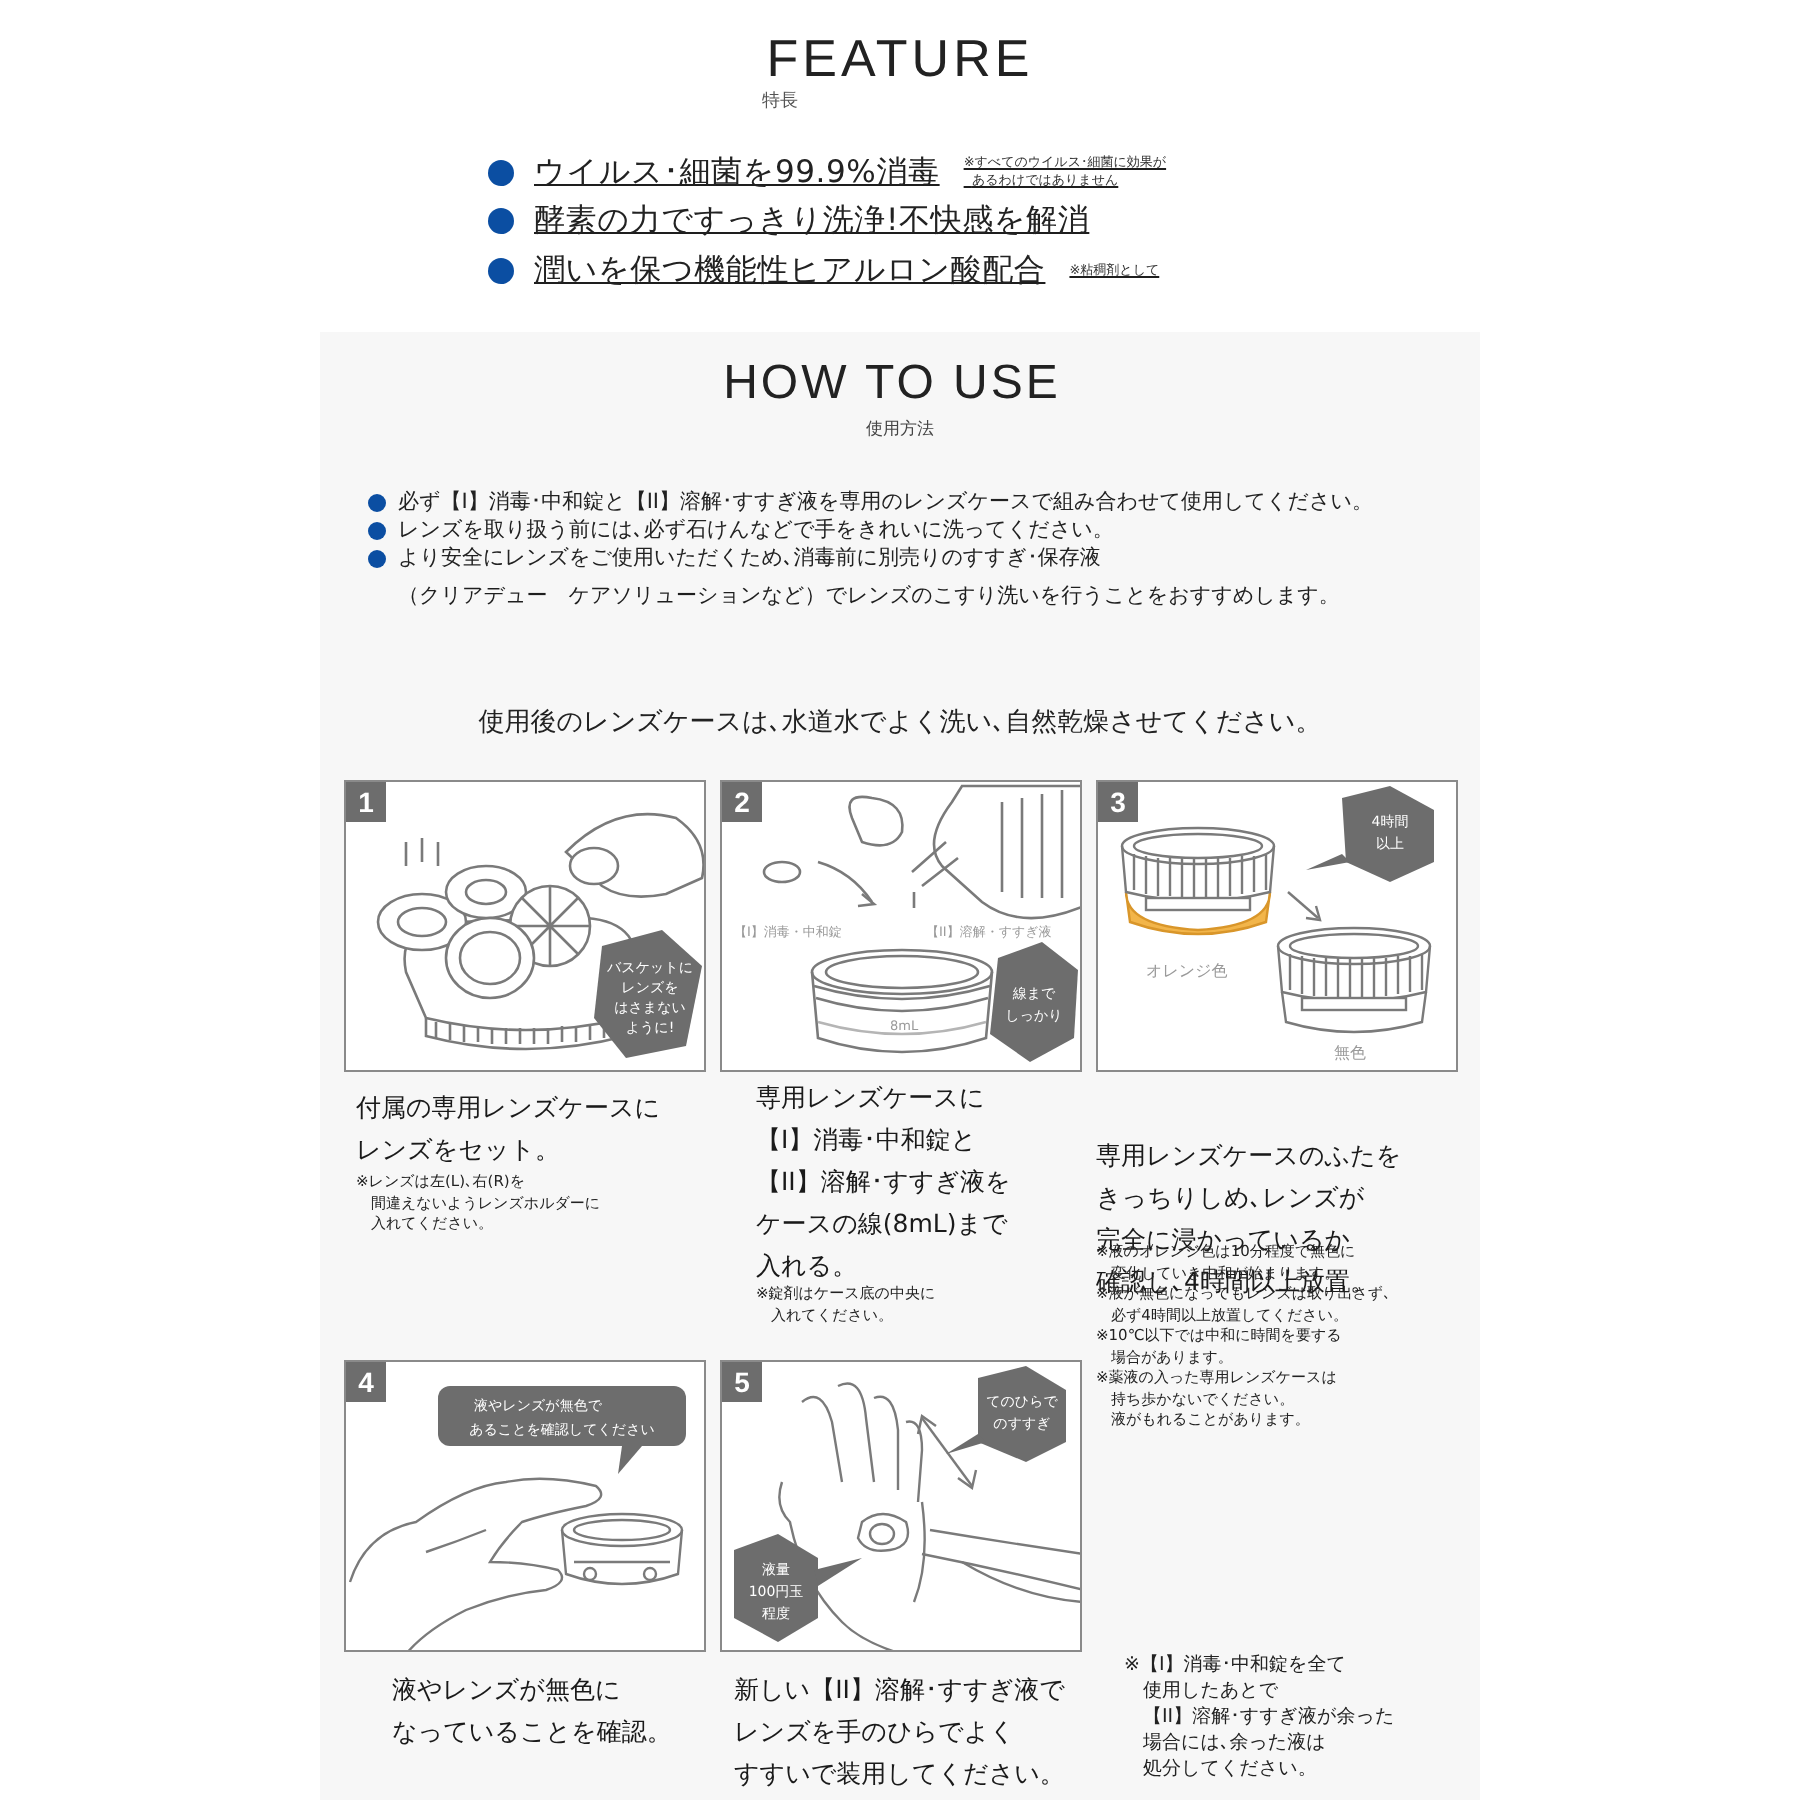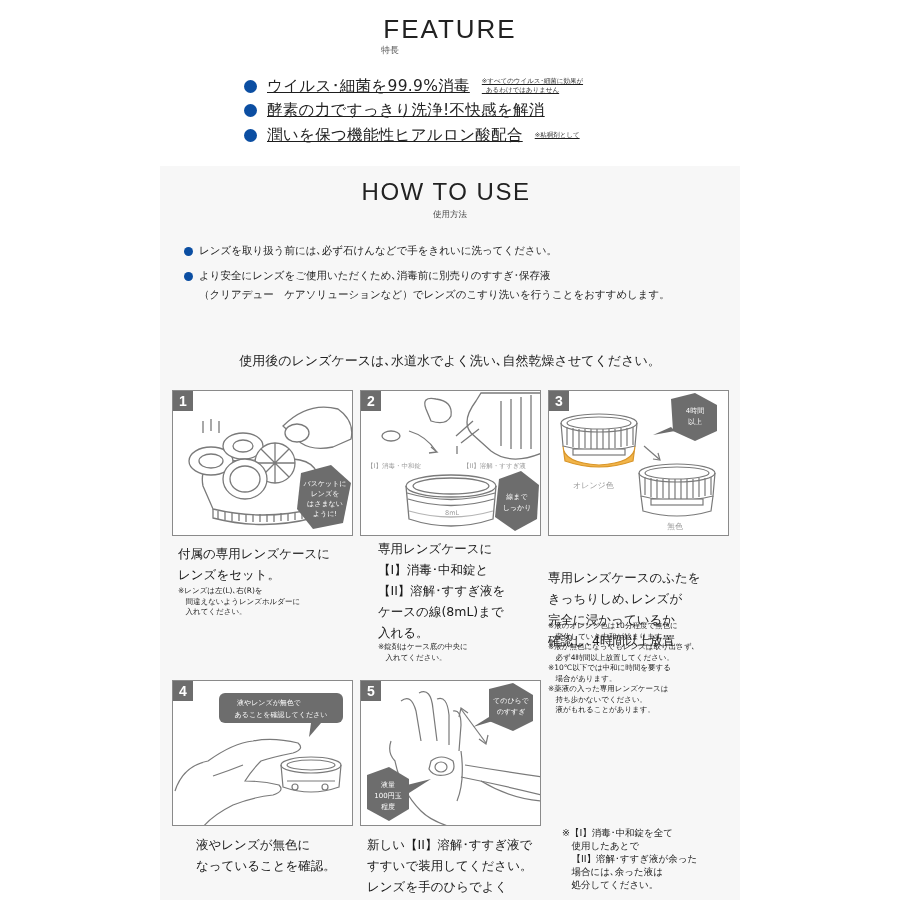--- a/index.html
+++ b/index.html
@@ -16,21 +16,21 @@
   .feat-note { font-size: 6.5px; color: #333; margin-left: 12px; line-height: 9px; white-space: nowrap; }
 
   .panel { position: absolute; left: 160px; top: 166px; width: 580px; height: 734px; background: #f7f7f7; }
 
   .howto-title { position: absolute; left: 156px; width: 580px; top: 178px; text-align: center; font-family: "Liberation Sans", sans-serif; font-size: 24px; letter-spacing: 1.5px; color: #222; }
   .howto-sub { position: absolute; left: 160px; width: 580px; top: 209px; text-align: center; font-size: 8.5px; color: #444; }
 
   .usage { position: absolute; left: 184px; top: 244px; }
   .usage-item { display: flex; align-items: flex-start; font-size: 10.5px; color: #222; white-space: nowrap; }
   .usage-item .dot { width: 9px; height: 9px; margin-right: 6px; margin-top: 3px; }
-  .usage-item + .usage-item { margin-top: 11px; }
+  .usage-item + .usage-item { }
   .usage-cont { padding-left: 15px; margin-top: 5px; font-size: 10.5px; white-space: nowrap; }
 
   .after-note { position: absolute; left: 160px; width: 580px; top: 352px; text-align: center; font-size: 13px; color: #222; white-space: nowrap; }
 
   .step-box { position: absolute; border: 1.5px solid #8a8a8a; background: #ffffff; overflow: hidden; }
   .step-num { position: absolute; left: 0; top: 0; width: 20px; height: 20px; background: #6d6d6d; color: #fff; font-family: "Liberation Sans", sans-serif; font-weight: bold; font-size: 14px; text-align: center; line-height: 20px; }
   .step-box svg { position: absolute; left: 0; top: 0; }
 
   .step-cap { position: absolute; font-size: 12.5px; line-height: 21px; color: #1a1a1a; white-space: nowrap; }
   .step-note { position: absolute; font-size: 7.5px; line-height: 10.5px; color: #222; white-space: pre; }
@@ -62,20 +62,24 @@
     <span class="feat-text">潤いを保つ機能性ヒアルロン酸配合</span>
     <span class="feat-note">※粘稠剤として</span>
   </div>
 </div>
 
 <div class="panel"></div>
 <div class="howto-title">HOW TO USE</div>
 <div class="howto-sub">使用方法</div>
 
 <div class="usage">
+  <div class="usage-item">
+    <span class="dot"></span>
+    <span>必ず【I】消毒･中和錠と【II】溶解･すすぎ液を専用のレンズケースで組み合わせて使用してください。</span>
+  </div>
   <div class="usage-item">
     <span class="dot"></span>
     <span>レンズを取り扱う前には､必ず石けんなどで手をきれいに洗ってください。</span>
   </div>
   <div class="usage-item">
     <span class="dot"></span>
     <span>より安全にレンズをご使用いただくため､消毒前に別売りのすすぎ･保存液</span>
   </div>
   <div class="usage-cont">（クリアデュー　ケアソリューションなど）でレンズのこすり洗いを行うことをおすすめします。</div>
 </div>
@@ -239,21 +243,21 @@
     <polygon points="6,94 28,86 48,98 48,128 28,140 6,128" fill="#6d6d6d"></polygon>
     <polygon points="46,104 70,98 48,112" fill="#6d6d6d"></polygon>
     <text class="hex-label" x="27" y="106">液量</text>
     <text class="hex-label" x="27" y="117">100円玉</text>
     <text class="hex-label" x="27" y="128">程度</text>
   </svg>
   <div class="step-num">5</div>
 </div>
 <div class="step-cap" style="left:367px; top:834px;">
   <div>新しい【II】溶解･すすぎ液で</div>
+  <div>レンズを手のひらでよく</div>
   <div>すすいで装用してください。</div>
-  <div>レンズを手のひらでよく</div>
 </div>
 
 <div class="step-note" style="left:562px; top:826px; font-size:9.5px; line-height:13px;">※【I】消毒･中和錠を全て
 　使用したあとで
 　【II】溶解･すすぎ液が余った
 　場合には､余った液は
 　処分してください。</div>
 
 </body></html>

